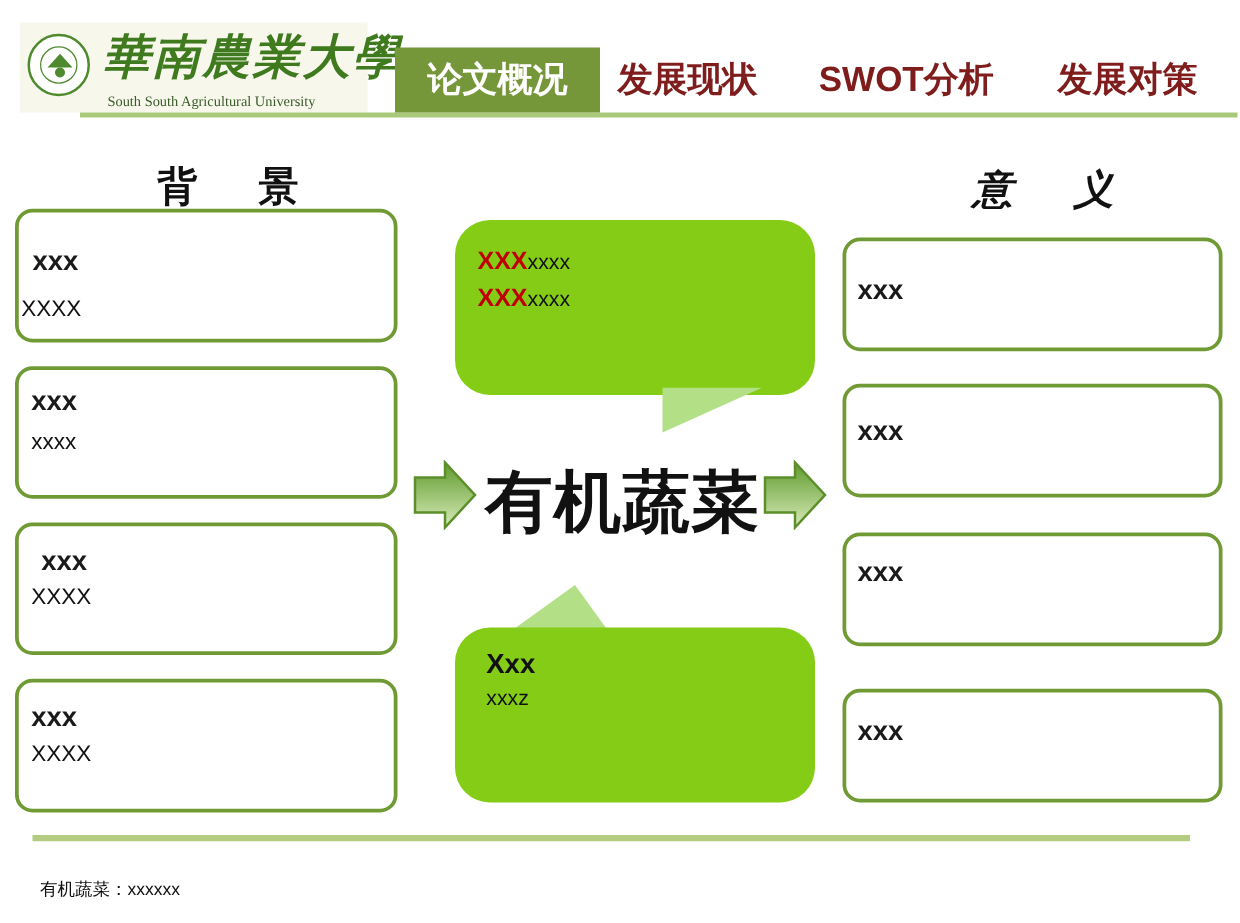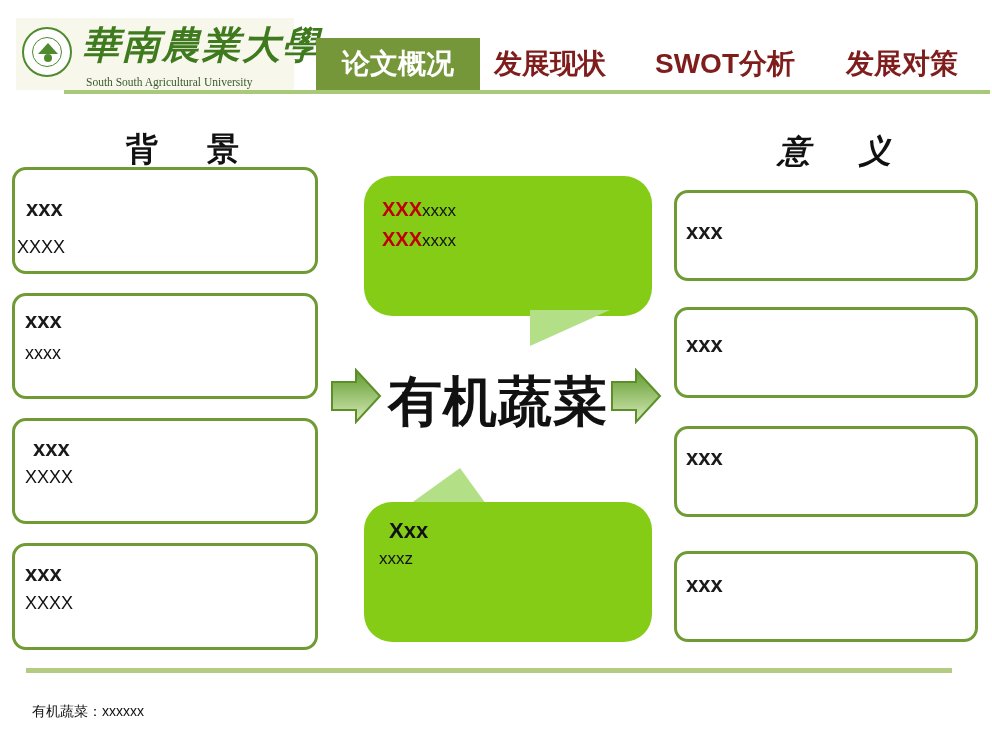--- a/index.html
+++ b/index.html
@@ -113,21 +113,21 @@
       </linearGradient>
     </defs>
   <polygon points="2,14 26,14 26,2 50,28 26,54 26,42 2,42" fill="url(#ag2)" stroke="#5c8f2a" stroke-width="2"></polygon>
 </svg>
 
 <svg class="abs" style="left:410px; top:468px;" width="80" height="40">
   <polygon points="50,0 76,36 0,36" fill="#b3df86"></polygon>
 </svg>
 <div class="abs bubble" style="left:364px; top:502px; width:288px; height:140px;">
   <span style="position:absolute; left:25px; top:16px; font-size:22px; font-weight:bold;">Xxx</span>
-  <span style="position:absolute; left:15px; top:47px; font-size:17px;">xxxz</span>
+  <span style="position:absolute; left:25px; top:47px; font-size:17px;">xxxz</span>
 </div>
 
 <div class="abs section-title" style="left:778px; top:130px;font-style:italic;">意 义</div>
 
 <div class="abs box" style="left:674px; top:190px; width:304px; height:91px;">
   <span class="h" style="left:9px; top:26px;">xxx</span>
 </div>
 <div class="abs box" style="left:674px; top:307px; width:304px; height:91px;">
   <span class="h" style="left:9px; top:22px;">xxx</span>
 </div>

